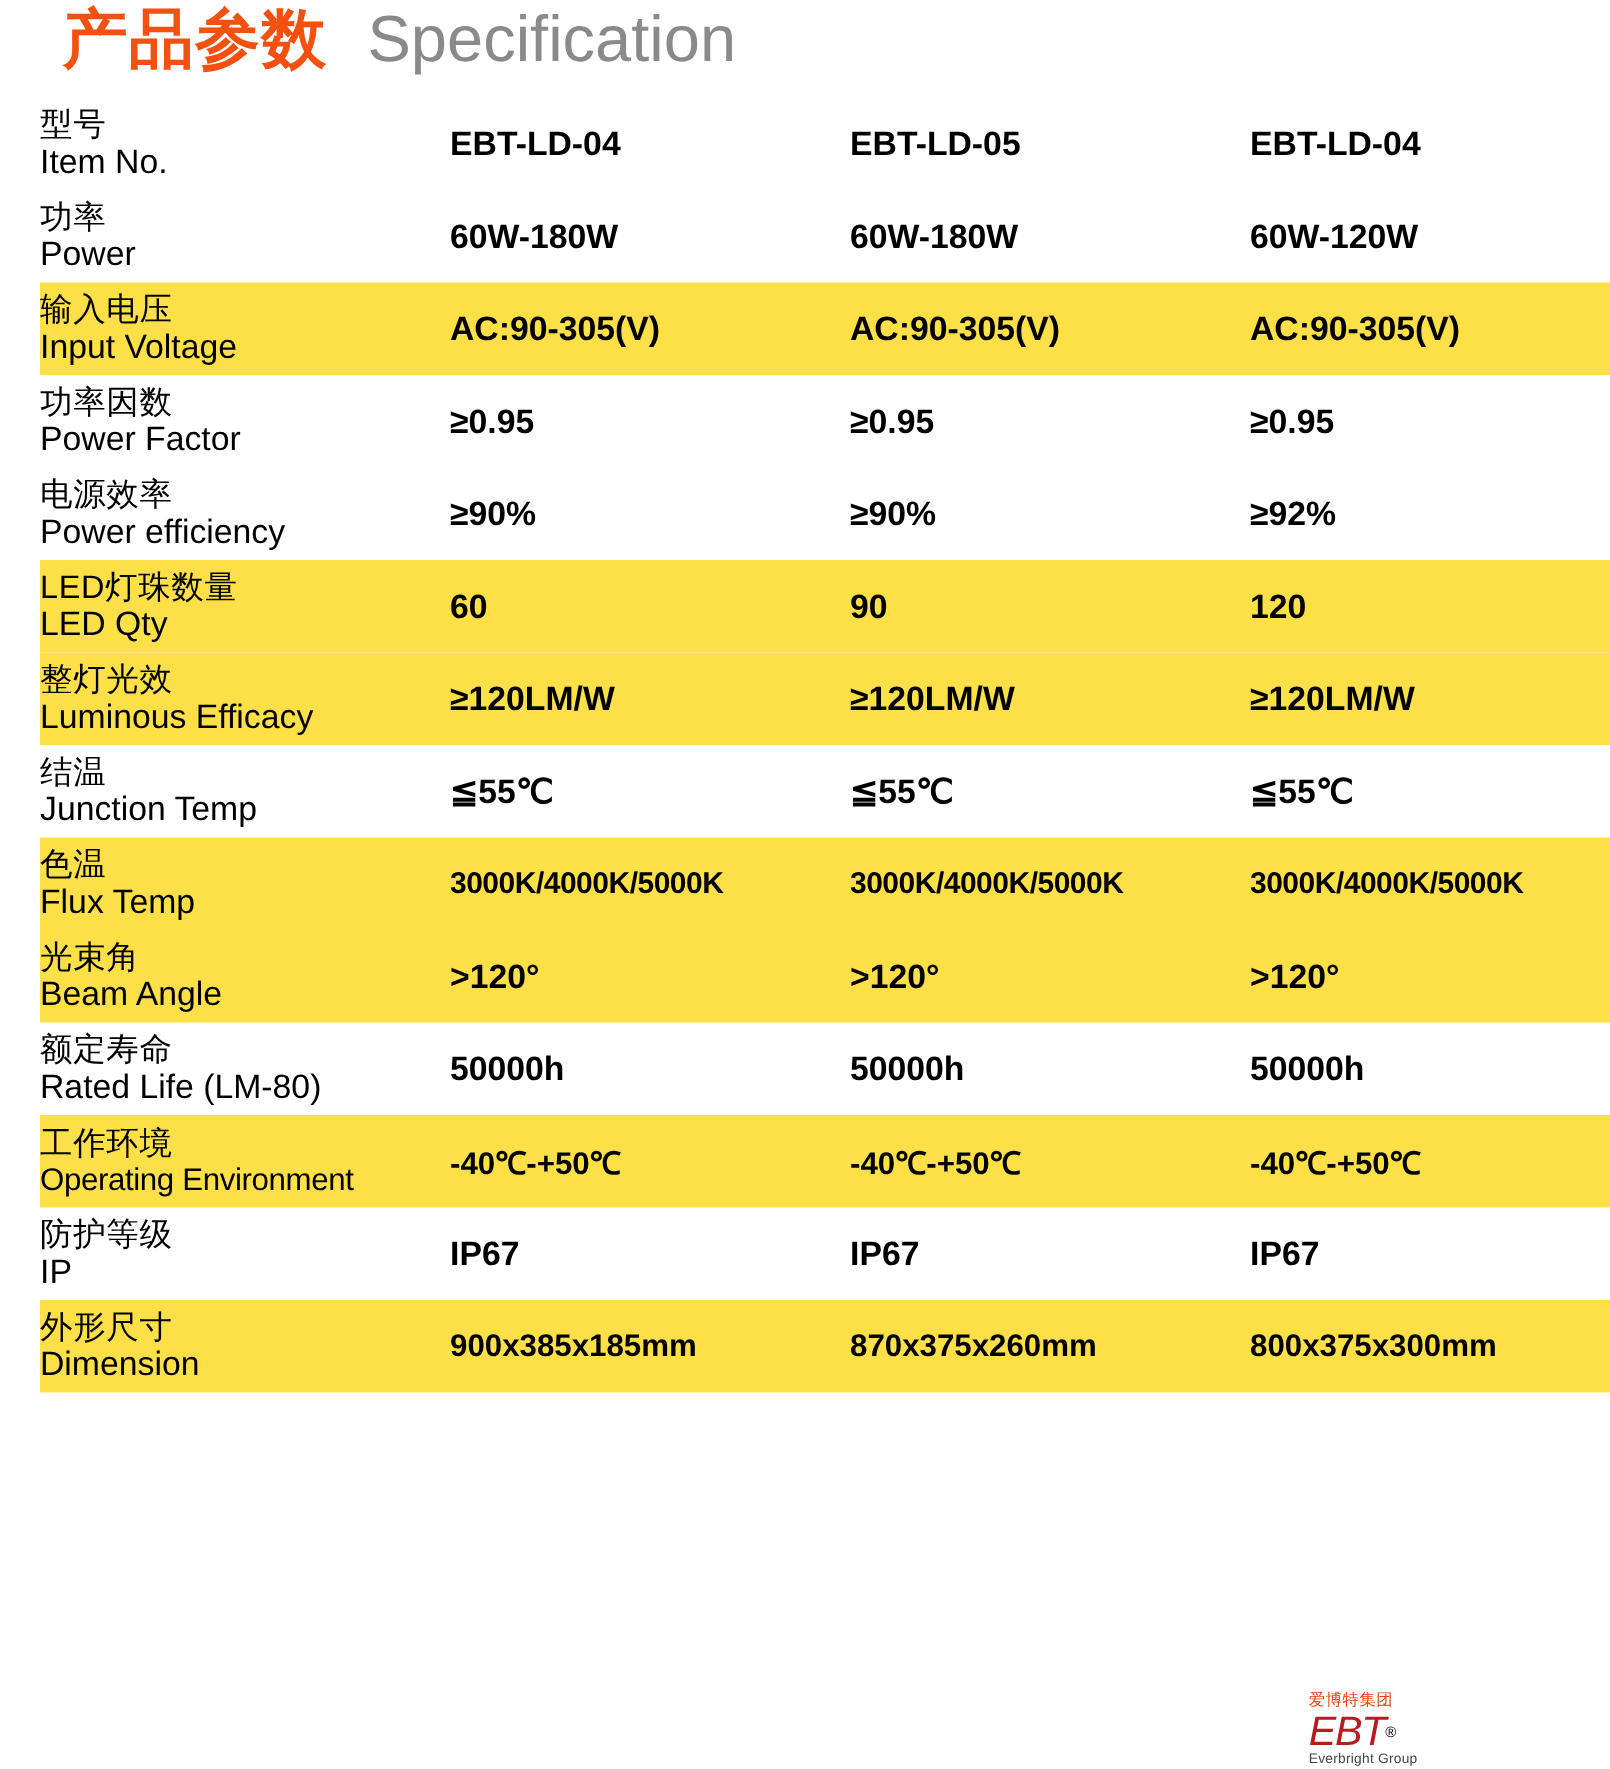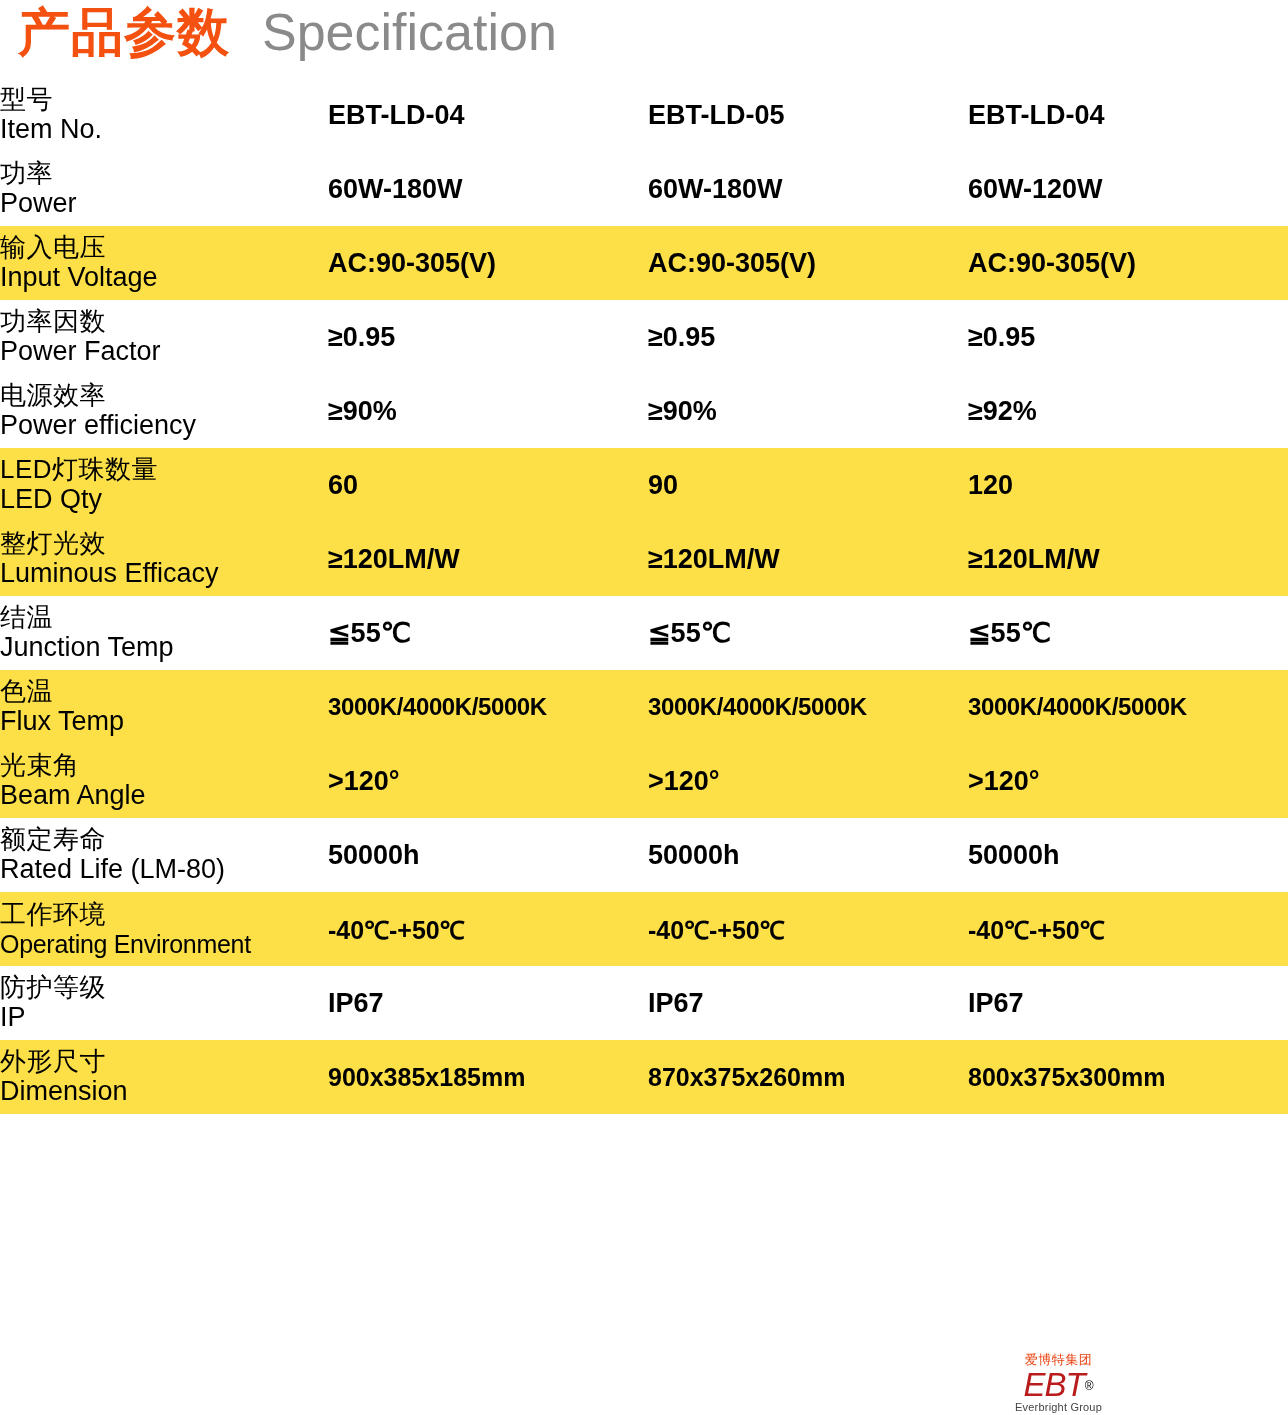--- a/index.html
+++ b/index.html
@@ -11,20 +11,21 @@
     height: 1415px;
     background: #ffffff;
     font-family: "Liberation Sans", sans-serif;
     color: #000000;
     overflow: hidden;
   }
   .page {
     position: relative;
     width: 1112px;
     height: 1415px;
+    padding-left: 32px;
   }
   .title-block {
     padding: 6px 0 4px 18px;
     display: flex;
     align-items: baseline;
     height: 78px;
     box-sizing: border-box;
   }
   .title-cn {
     font-size: 52px;
@@ -90,21 +91,21 @@
     font-size: 25px;
   }
   td.value.tiny {
     font-size: 24px;
     letter-spacing: -0.4px;
   }
   .logo {
     position: absolute;
     right: 10px;
     bottom: 2px;
-    text-align: center;
+    text-align: left;
     line-height: 1;
   }
   .logo-cn {
     font-size: 13px;
     color: #e8420f;
     letter-spacing: 0.5px;
     display: block;
     margin-bottom: 2px;
   }
   .logo-main {

